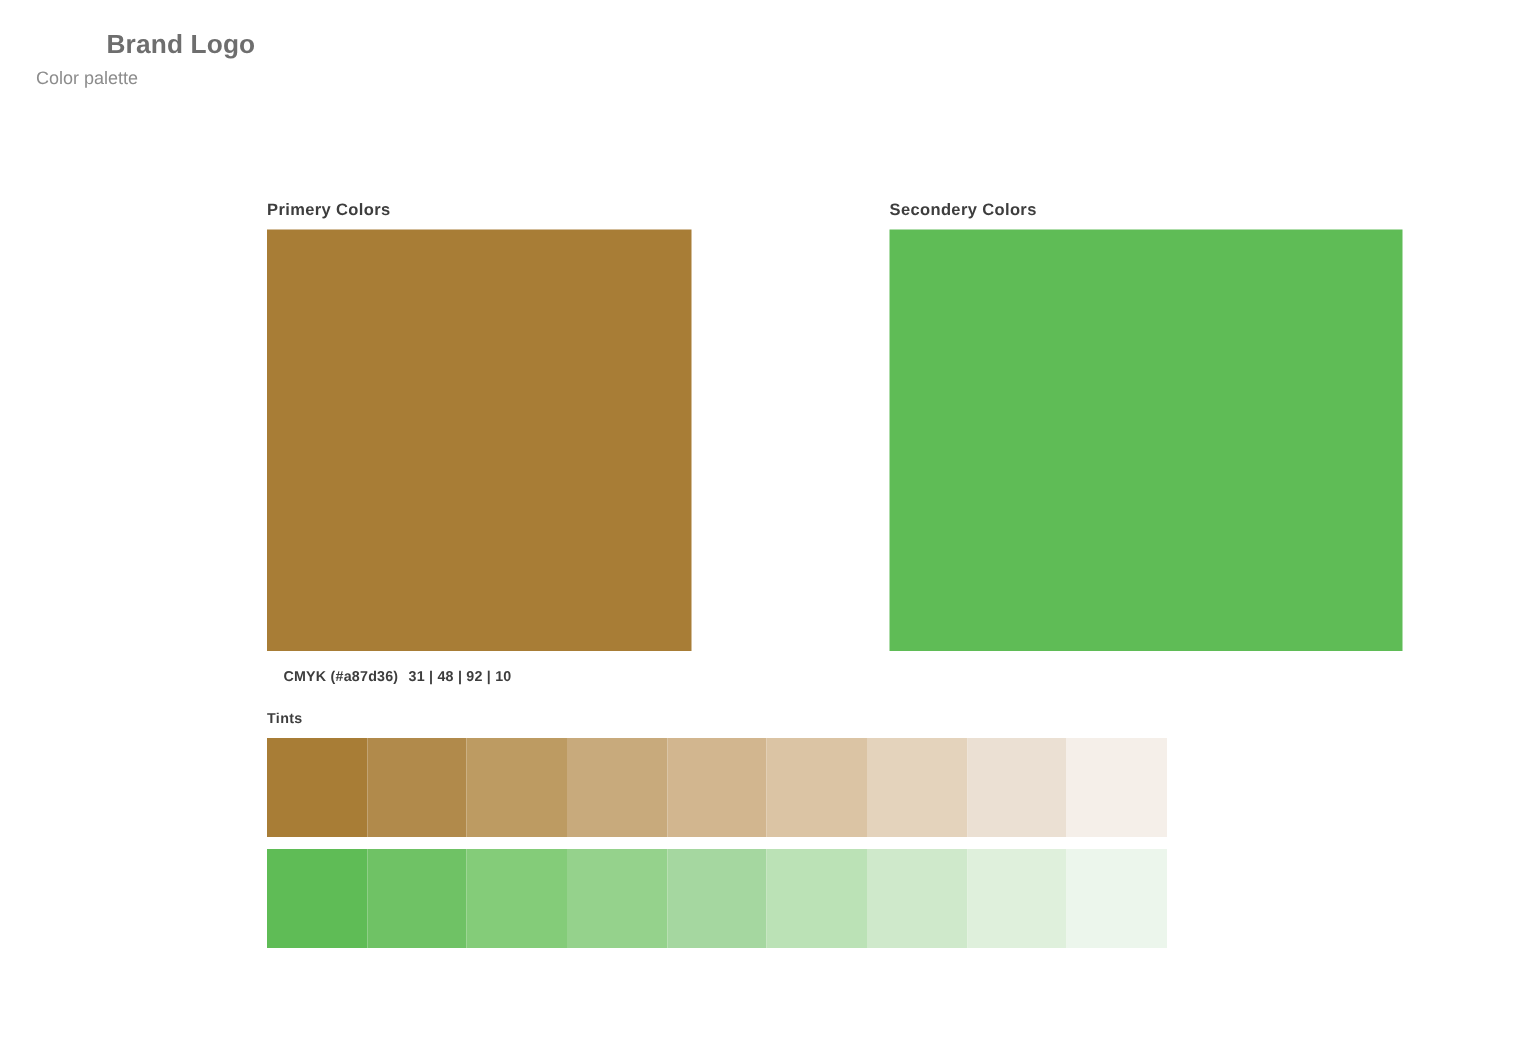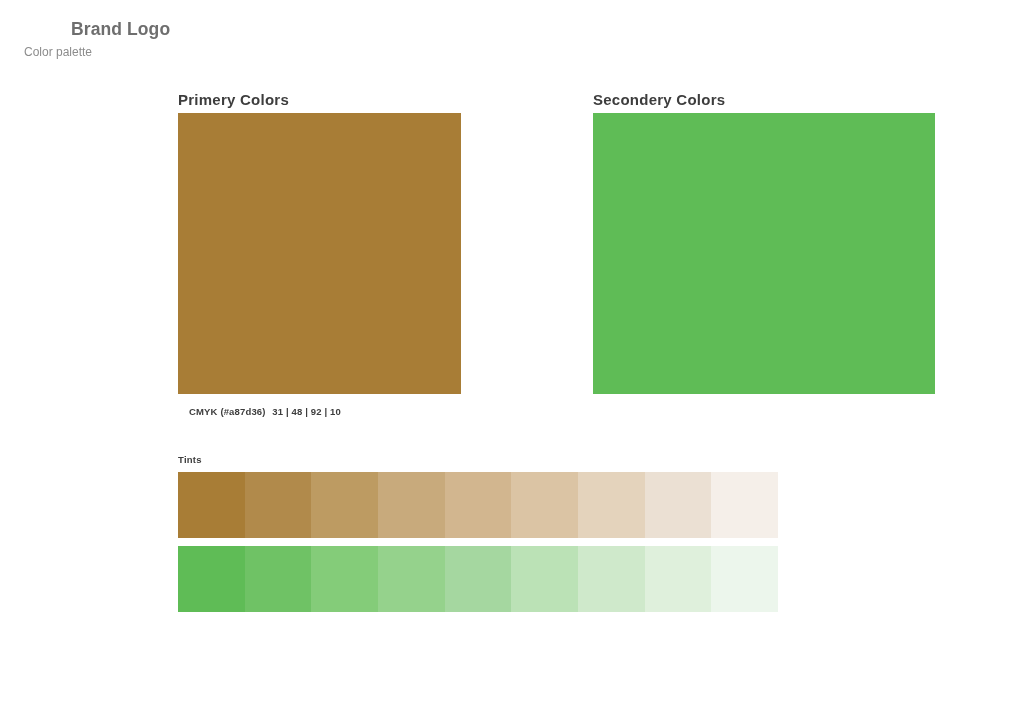--- a/index.html
+++ b/index.html
@@ -49,27 +49,28 @@
     width: 672px;
   }
   .swatch-col {
     position: absolute;
     top: 0;
   }
   .swatch-col.primary  { left: 0px;   width: 283px; }
   .swatch-col.secondary{ left: 382px; width: 342px; padding-left: 33px; }
 
   .swatch-label {
-    font-size: 15px;
+    font-size: 11px;
     font-weight: bold;
     color: #3d3d3d;
     letter-spacing: 0.25px;
     line-height: 12px;
     margin-bottom: 7px;
     white-space: nowrap;
+    margin-top: 40px;
   }
   .swatch-block {
     width: 100%;
     height: 281px;
     display: block;
   }
   .cmyk-line {
     margin-top: 11px;
     font-size: 9.5px;
     color: #3d3d3d;
@@ -87,21 +88,21 @@
   .cmyk-line .cmyk-values {
     font-weight: bold;
     margin-left: 4px;
     text-align: right;
   }
 
   
   .tints {
     position: absolute;
     left: 178px;
-    top: 454px;
+    top: 474px;
     width: 600px;
   }
   .tints-label {
     font-size: 9.5px;
     font-weight: bold;
     color: #3d3d3d;
     letter-spacing: 0.25px;
     line-height: 12px;
     margin-bottom: 6px;
     white-space: nowrap;

